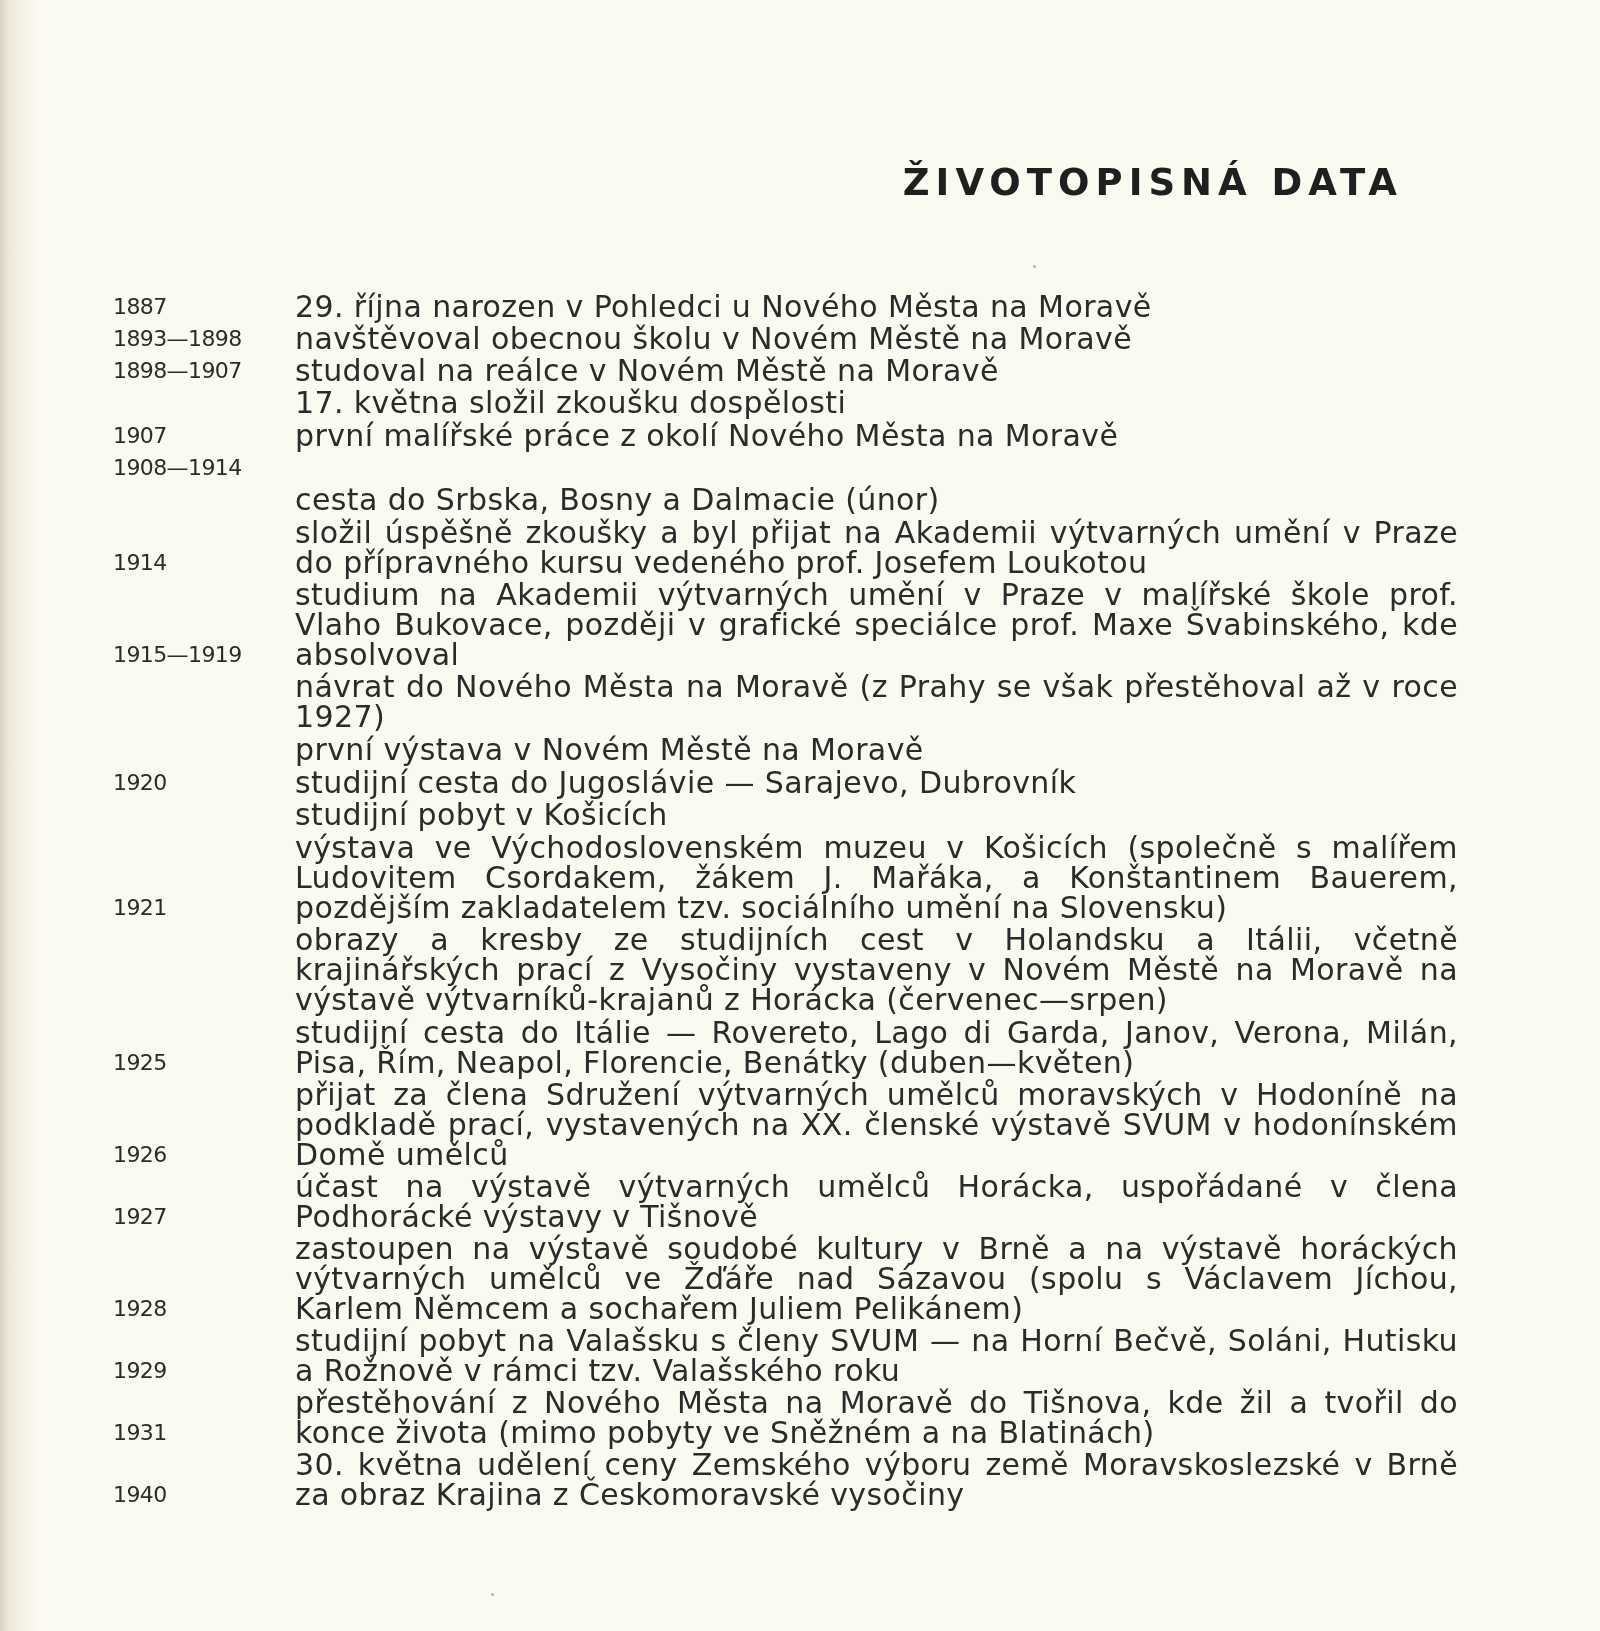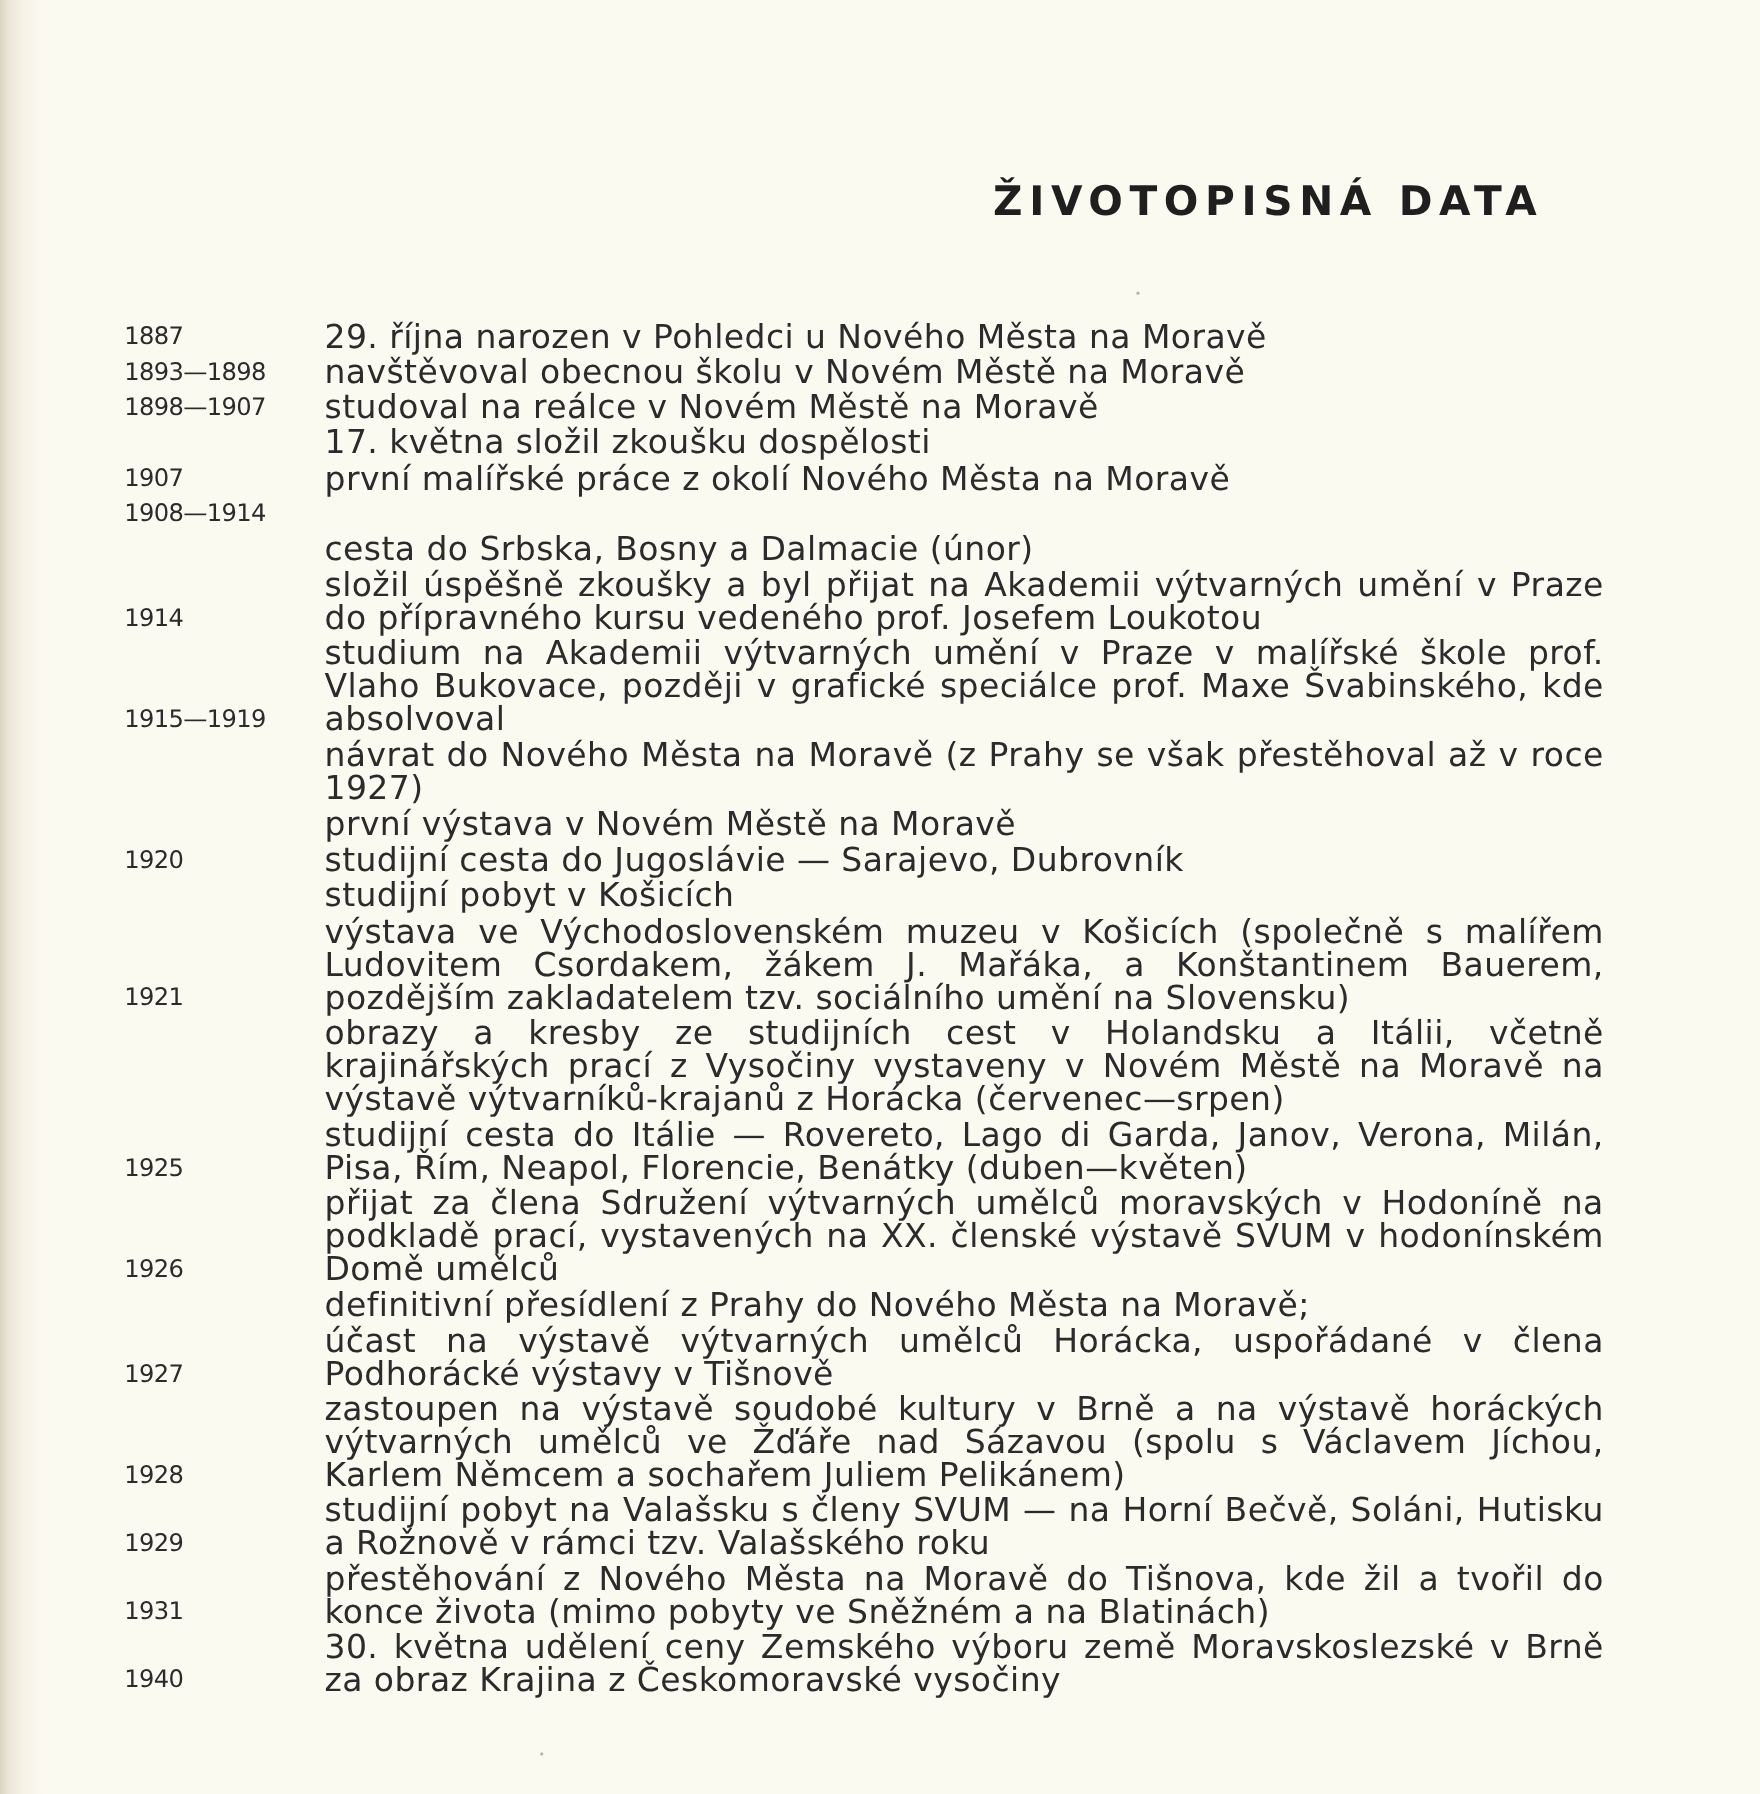--- a/index.html
+++ b/index.html
@@ -141,21 +141,20 @@
     </div>
     <div class="entry">
       <div class="year">1926</div>
       <div class="desc">
         <div class="para">přijat za člena Sdružení výtvarných umělců moravských v Hodoníně na podkladě prací, vystavených na XX. členské výstavě SVUM v hodonínském Domě umělců</div>
       </div>
     </div>
     <div class="entry">
       <div class="year">1927</div>
       <div class="desc">
-        <div class="para">definitivní přesídlení z Prahy do Nového Města na Moravě;</div>
         <div class="para">účast na výstavě výtvarných umělců Horácka, uspořádané v člena Podhorácké výstavy v Tišnově</div>
       </div>
     </div>
     <div class="entry">
       <div class="year">1928</div>
       <div class="desc">
         <div class="para">zastoupen na výstavě soudobé kultury v Brně a na výstavě horáckých výtvarných umělců ve Žďáře nad Sázavou (spolu s Václavem Jíchou, Karlem Němcem a sochařem Juliem Pelikánem)</div>
       </div>
     </div>
     <div class="entry">

